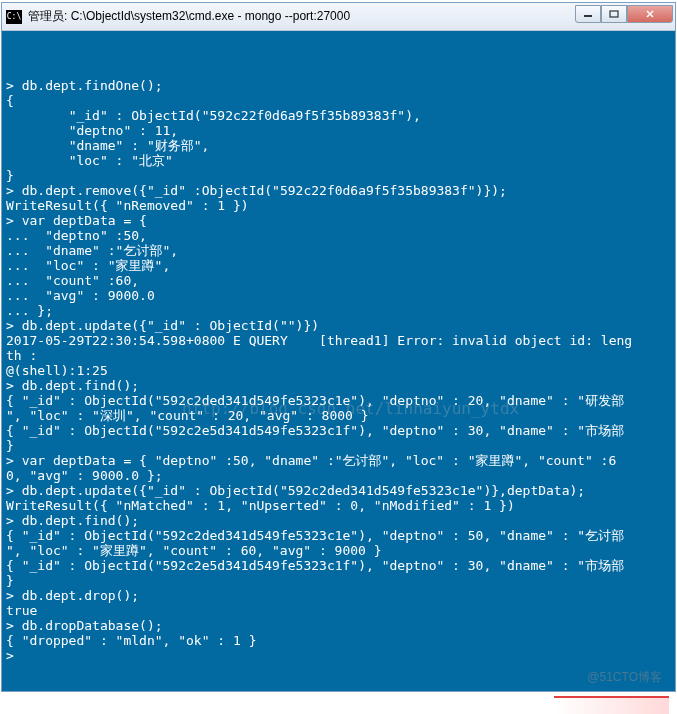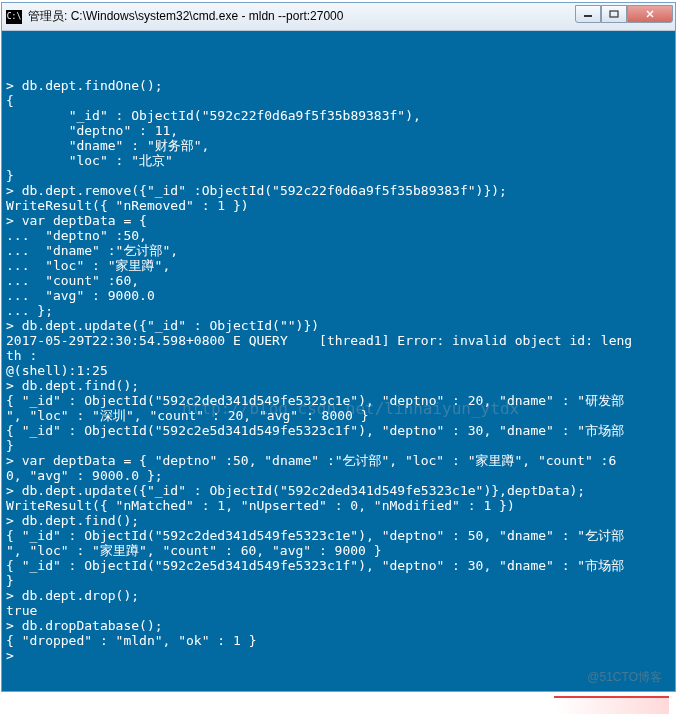--- a/index.html
+++ b/index.html
@@ -132,21 +132,21 @@
       font-size: 16px;
       pointer-events: none;
     }
   </style>
 </head>
 <body>
 
 <div class="window">
   <div class="titlebar">
     <div class="title-icon">C:\</div>
-    <span class="title-text">管理员: C:\Windows\system32\cmd.exe - mldn  --port:27000</span>
+    <span class="title-text">管理员: C:\ObjectId\system32\cmd.exe - mongo  --port:27000</span>
     <div class="window-controls">
       <div class="win-btn minimize">
         <svg width="10" height="8" viewBox="0 0 10 8">
             <rect x="1" y="5" width="8" height="2" fill="#333"></rect>
           </svg>
       </div>
       <div class="win-btn maximize">
         <svg width="10" height="8" viewBox="0 0 10 8">
             <rect x="1" y="1" width="8" height="6" fill="none" stroke="#333" stroke-width="1.2"></rect>
           </svg>

